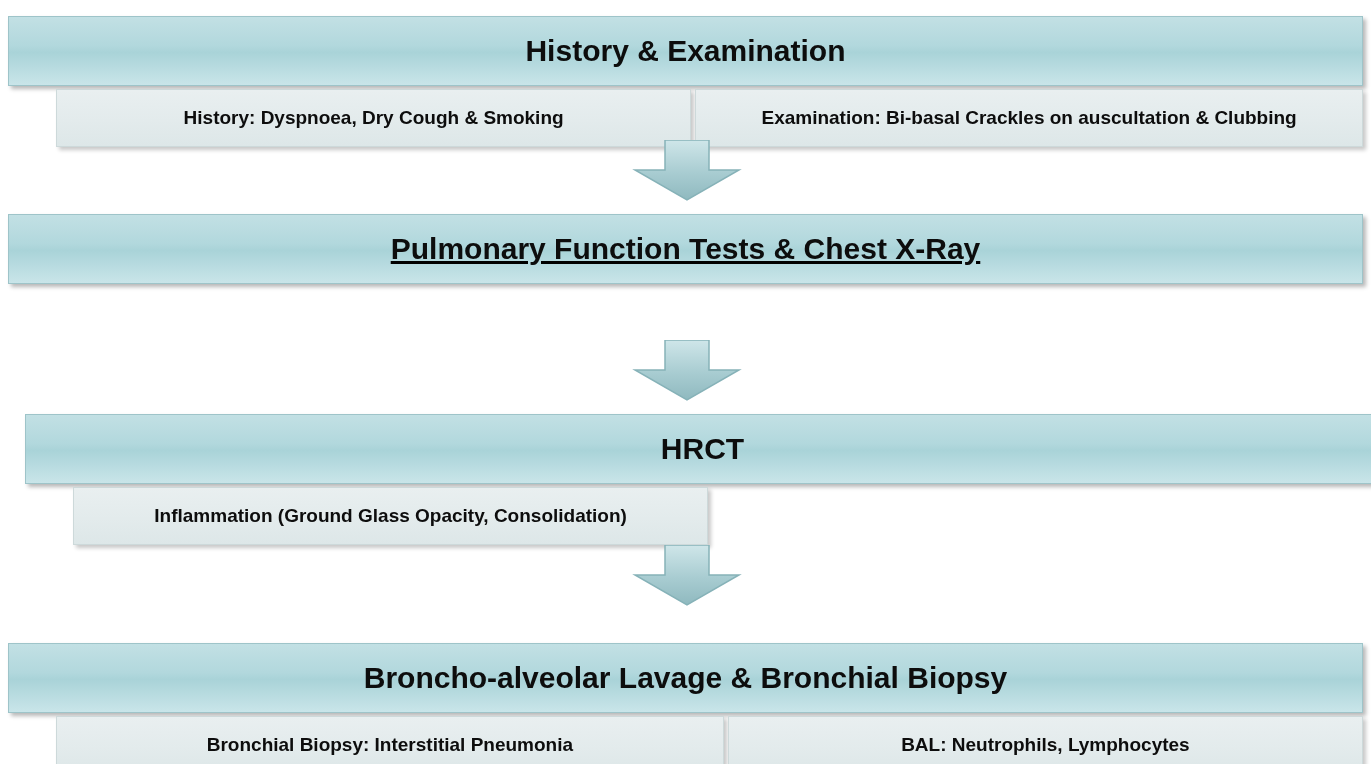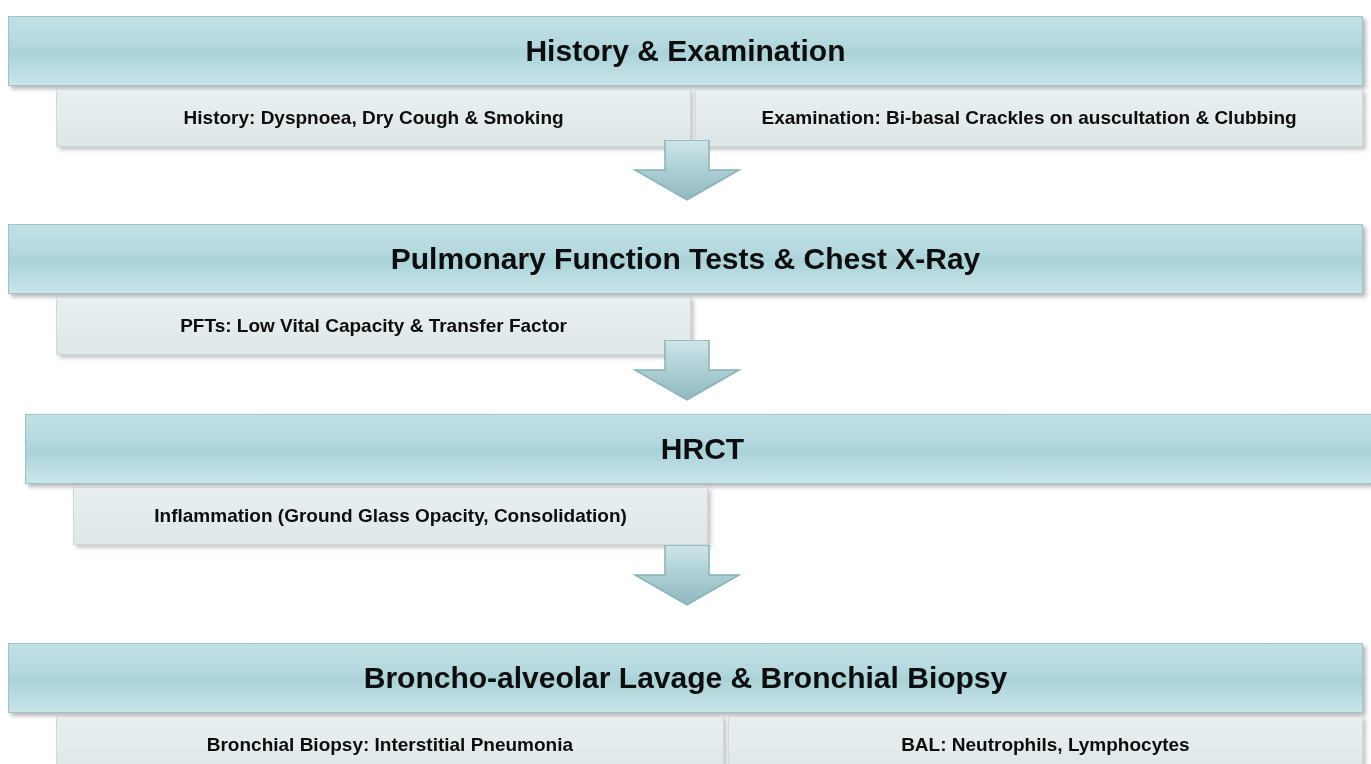--- a/index.html
+++ b/index.html
@@ -111,28 +111,25 @@
         <linearGradient id="ag1" x1="0" y1="0" x2="0" y2="1">
           <stop offset="0%" stop-color="#cfe6e9"></stop>
           <stop offset="55%" stop-color="#a8ccd1"></stop>
           <stop offset="100%" stop-color="#8fb9bf"></stop>
         </linearGradient>
       </defs>
       <polygon points="34,0 78,0 78,30 108,30 56,60 4,30 34,30" fill="url(#ag1)" stroke="#86b2b8" stroke-width="1.5"></polygon>
     </svg>
   </div>
 
-  <div class="stage" style="top:224px;">
+  <div class="stage" style="top:214px;text-decoration:underline;">
     <div class="stage-header">
       <div class="stage-header-title">Pulmonary Function Tests &amp; Chest X-Ray</div>
     </div>
     <div class="stage-body">
-      <div class="stage-cell split-left-48">
-        <div class="stage-cell-text">PFTs: Low Vital Capacity &amp; Transfer Factor</div>
-      </div>
     </div>
   </div>
 
   <div class="arrow" style="top:340px;">
     <svg width="112" height="62" viewBox="0 0 112 62">
       <defs>
         <linearGradient id="ag2" x1="0" y1="0" x2="0" y2="1">
           <stop offset="0%" stop-color="#cfe6e9"></stop>
           <stop offset="55%" stop-color="#a8ccd1"></stop>
           <stop offset="100%" stop-color="#8fb9bf"></stop>

